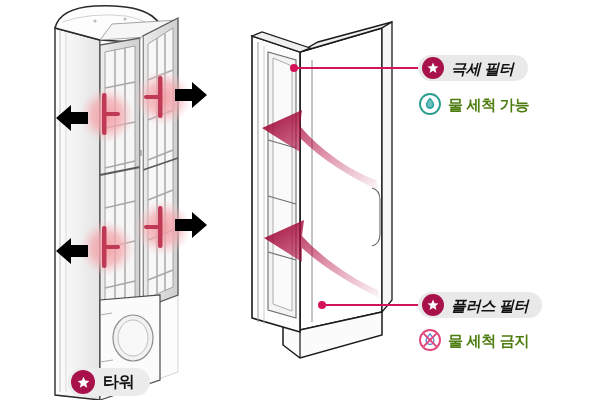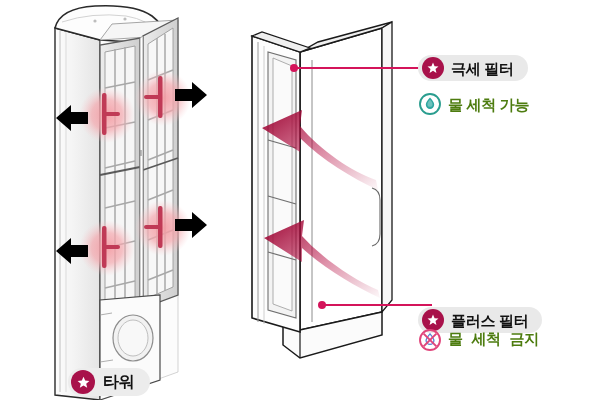--- a/index.html
+++ b/index.html
@@ -31,20 +31,21 @@
   
   .callout {
     position: absolute;
     display: flex;
     align-items: center;
     height: 26px;
     padding: 0 14px 0 4px;
     border-radius: 13px;
     background: #e9e9e9;
     box-sizing: border-box;
+    font-style: italic;
   }
   .callout .badge {
     width: 22px;
     height: 22px;
     border-radius: 50%;
     background: #a8114a;
     display: flex;
     align-items: center;
     justify-content: center;
     flex: 0 0 auto;
@@ -325,30 +326,30 @@
     <span class="wicon">
       <svg width="24" height="24" viewBox="0 0 24 24" aria-hidden="true">
         <circle cx="12" cy="12" r="10" fill="none" stroke="#2a9d8f" stroke-width="1.9"></circle>
         <path d="M12 5.5c2.6 3 4.2 5.1 4.2 7.2a4.2 4.2 0 0 1-8.4 0c0-2.1 1.6-4.2 4.2-7.2z" fill="#2ea6a0"></path>
         <path d="M12 7.4c1.6 2 2.6 3.4 2.6 4.8a2.6 2.6 0 0 1-5.2 0c0-1.4 1-2.8 2.6-4.8z" fill="#ffffff" opacity="0.30"></path>
       </svg>
     </span>
     <span class="wtext">물 세척 가능</span>
   </div>
 
-  <div class="callout" style="left:418px; top:307px;align-items:center;">
+  <div class="callout" style="left:418px; top:292px;align-items:center;">
     <span class="badge">
       <svg width="14" height="14" viewBox="0 0 24 24" aria-hidden="true">
         <path fill="#ffffff" d="M12 2.6l2.7 6.2 6.7.6-5.1 4.4 1.6 6.6L12 16.9 6.1 20.4l1.6-6.6L2.6 9.4l6.7-.6z"></path>
       </svg>
     </span>
     <span class="ctext">플러스 필터</span>
   </div>
 
-  <div class="washline" style="left:418px; top:328px;font-family:Liberation Mono, monospace;">
+  <div class="washline" style="left:418px; top:328px;">
     <span class="wicon">
       <svg width="24" height="24" viewBox="0 0 24 24" aria-hidden="true">
         <circle cx="12" cy="12" r="10" fill="none" stroke="#e0457b" stroke-width="1.9"></circle>
         <path d="M12 5.8c2.4 2.8 3.9 4.8 3.9 6.7a3.9 3.9 0 0 1-7.8 0c0-1.9 1.5-3.9 3.9-6.7z" fill="none" stroke="#5b7fd4" stroke-width="1.3"></path>
         <path d="M5.6 5.6 L18.4 18.4" stroke="#e0457b" stroke-width="2"></path>
         <path d="M18.4 5.6 L5.6 18.4" stroke="#e0457b" stroke-width="2"></path>
       </svg>
     </span>
     <span class="wtext">물 세척 금지</span>
   </div>

